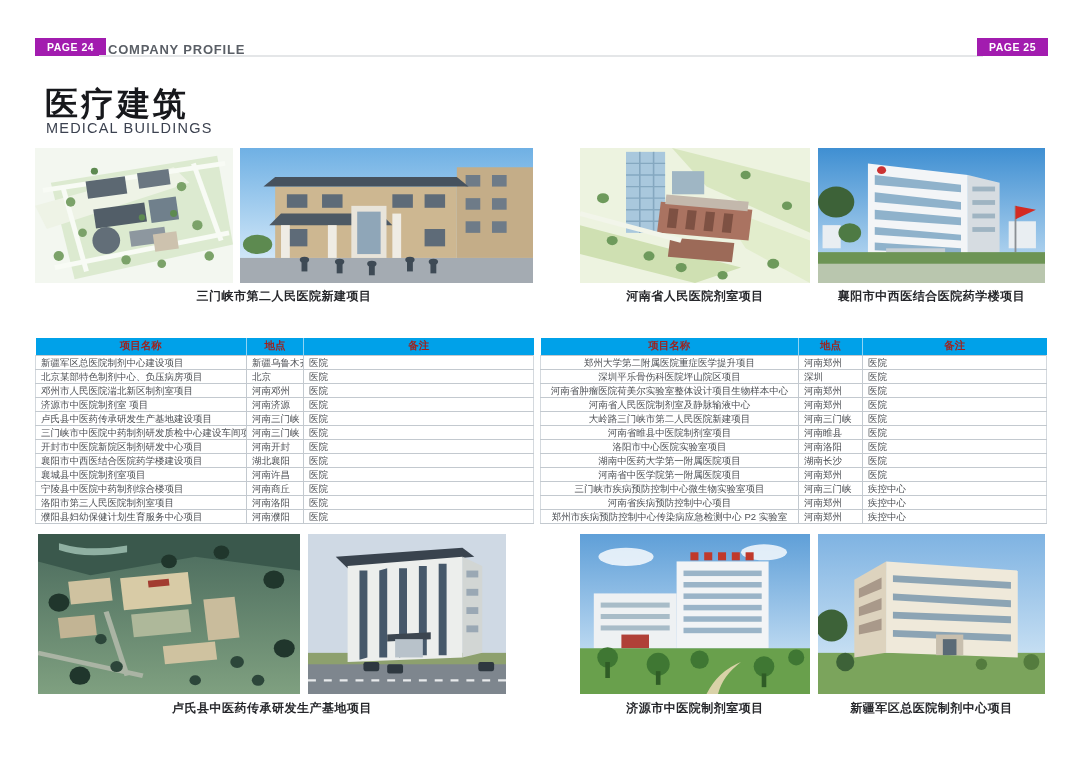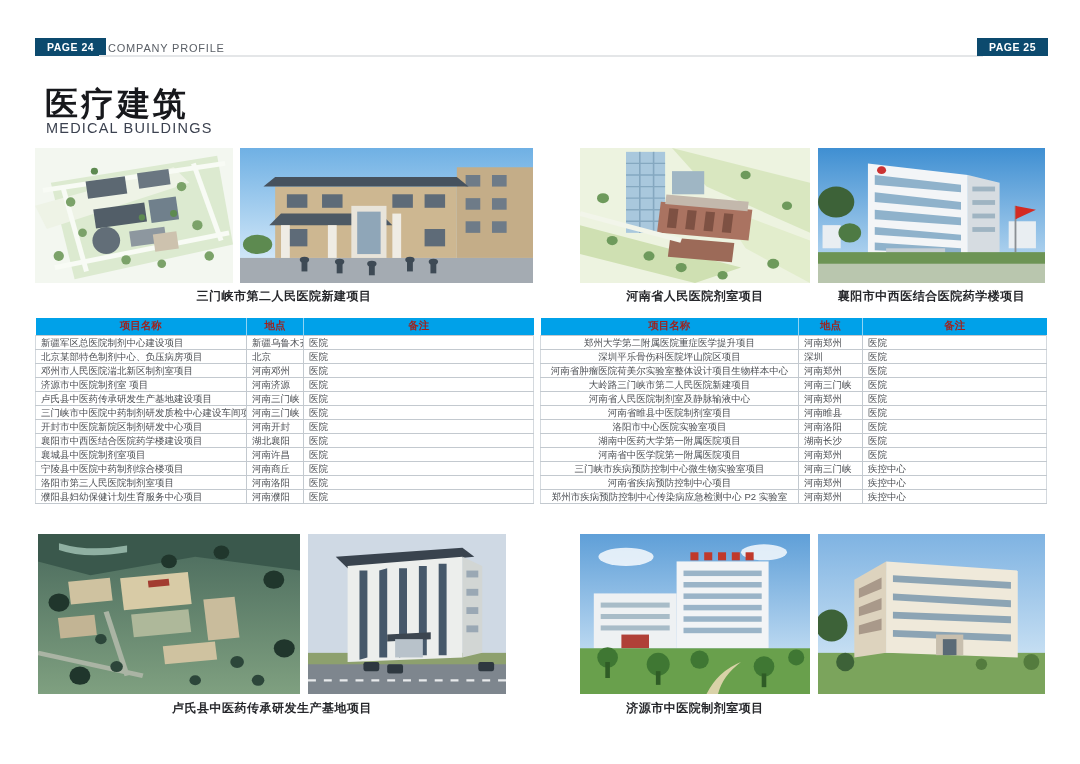--- a/index.html
+++ b/index.html
@@ -1,43 +1,43 @@
 <!DOCTYPE html>
 <html><head>
 <meta charset="utf-8">
 <style>
   * { margin:0; padding:0; box-sizing:border-box; }
   body { background:#fff; font-family:"Liberation Sans","DejaVu Sans",sans-serif; }
   .page { position:relative; width:1080px; height:764px; background:#fff; overflow:hidden; }
 
   
-  .page-badge { position:absolute; top:38px; height:18px; background:#0c4a6e; color:#fff;
+  .page-badge { position:absolute; top:38px; height:18px; background:#a21caf; color:#fff;
     font-size:10.5px; font-weight:bold; letter-spacing:.5px; display:flex; align-items:center;
     justify-content:center; padding:0 12px; }
   .badge-left { left:35px; }
   .badge-right { right:32px; }
-  .section-label { position:absolute; left:108px; top:42px; font-size:11px; color:#5a5f66;
-    letter-spacing:.8px; font-weight:normal; }
+  .section-label { position:absolute; left:108px; top:42px; font-size:13px; color:#5a5f66;
+    letter-spacing:.8px; font-weight:bold; }
   .header-rule { position:absolute; left:99px; top:55px; width:884px; height:2px; background:#e4e6e8; }
 
   
   .title-zh { position:absolute; left:45px; top:82px; font-size:33px; font-weight:bold;
     color:#17181c; letter-spacing:3px; }
   .title-en { position:absolute; left:46px; top:120px; font-size:14.5px; color:#3c4250;
     letter-spacing:1.2px; }
 
   
   .photo { position:absolute; overflow:hidden; background:#dfe6ea; }
   .photo svg { display:block; width:100%; height:100%; }
   .caption { position:absolute; font-size:12px; font-weight:bold; color:#26272b;
     text-align:center; letter-spacing:.5px; }
 
   
   .tables-wrap { position:absolute; left:35px; top:318px; width:1010px; display:flex; gap:6px; }
-  table.projects { border-collapse:collapse; table-layout:fixed; }
+  table.projects { border-collapse:collapse; table-layout:fixed;margin-top:20px; }
   table.left-t  { width:498px; }
   table.right-t { width:506px; }
   table.projects th { background:#00a1e9; color:#9c2420; font-size:10.5px; font-weight:bold;
     height:17px; border-right:1px solid #8fd4f4; padding:0 2px; }
   table.projects th:last-child { border-right:none; }
   table.projects td { font-size:9.5px; color:#4c4f54; height:13.4px; line-height:11px;
     padding:1px 5px; border:1px solid #c3c9cf; white-space:nowrap; overflow:hidden; }
   table.projects tr td:first-child { border-left:1px solid #d4d9de; }
   table.projects tr td:last-child { border-right:1px solid #d4d9de; }
   table.right-t td.col-name { text-align:center; }
@@ -332,27 +332,27 @@
             <td class="col-name">深圳平乐骨伤科医院坪山院区项目</td>
             <td class="col-loc">深圳</td>
             <td class="col-note">医院</td>
           </tr>
           <tr>
             <td class="col-name">河南省肿瘤医院荷美尔实验室整体设计项目生物样本中心</td>
             <td class="col-loc">河南郑州</td>
             <td class="col-note">医院</td>
           </tr>
           <tr>
+            <td class="col-name">河南省人民医院制剂室及静脉输液中心</td>
+            <td class="col-loc">河南郑州</td>
+            <td class="col-note">医院</td>
+          </tr>
+          <tr>
             <td class="col-name">大岭路三门峡市第二人民医院新建项目</td>
             <td class="col-loc">河南三门峡</td>
-            <td class="col-note">医院</td>
-          </tr>
-          <tr>
-            <td class="col-name">河南省人民医院制剂室及静脉输液中心</td>
-            <td class="col-loc">河南郑州</td>
             <td class="col-note">医院</td>
           </tr>
           <tr>
             <td class="col-name">河南省睢县中医院制剂室项目</td>
             <td class="col-loc">河南睢县</td>
             <td class="col-note">医院</td>
           </tr>
           <tr>
             <td class="col-name">洛阳市中心医院实验室项目</td>
             <td class="col-loc">河南洛阳</td>
@@ -545,14 +545,15 @@
         </g>
       <g fill="#547c3e">
           <circle cx="94" cy="56" r="3.5"></circle>
           <circle cx="72" cy="57" r="2.5"></circle>
         </g>
     </svg>
   </div>
 
   <div class="caption" style="left:38px; top:700px; width:468px;">卢氏县中医药传承研发生产基地项目</div>
   <div class="caption" style="left:580px; top:700px; width:230px;">济源市中医院制剂室项目</div>
+  <div class="caption" style="left:818px; top:700px; width:227px;">新疆军区总医院制剂中心项目</div>
 
 </div>
 
 </body></html>

